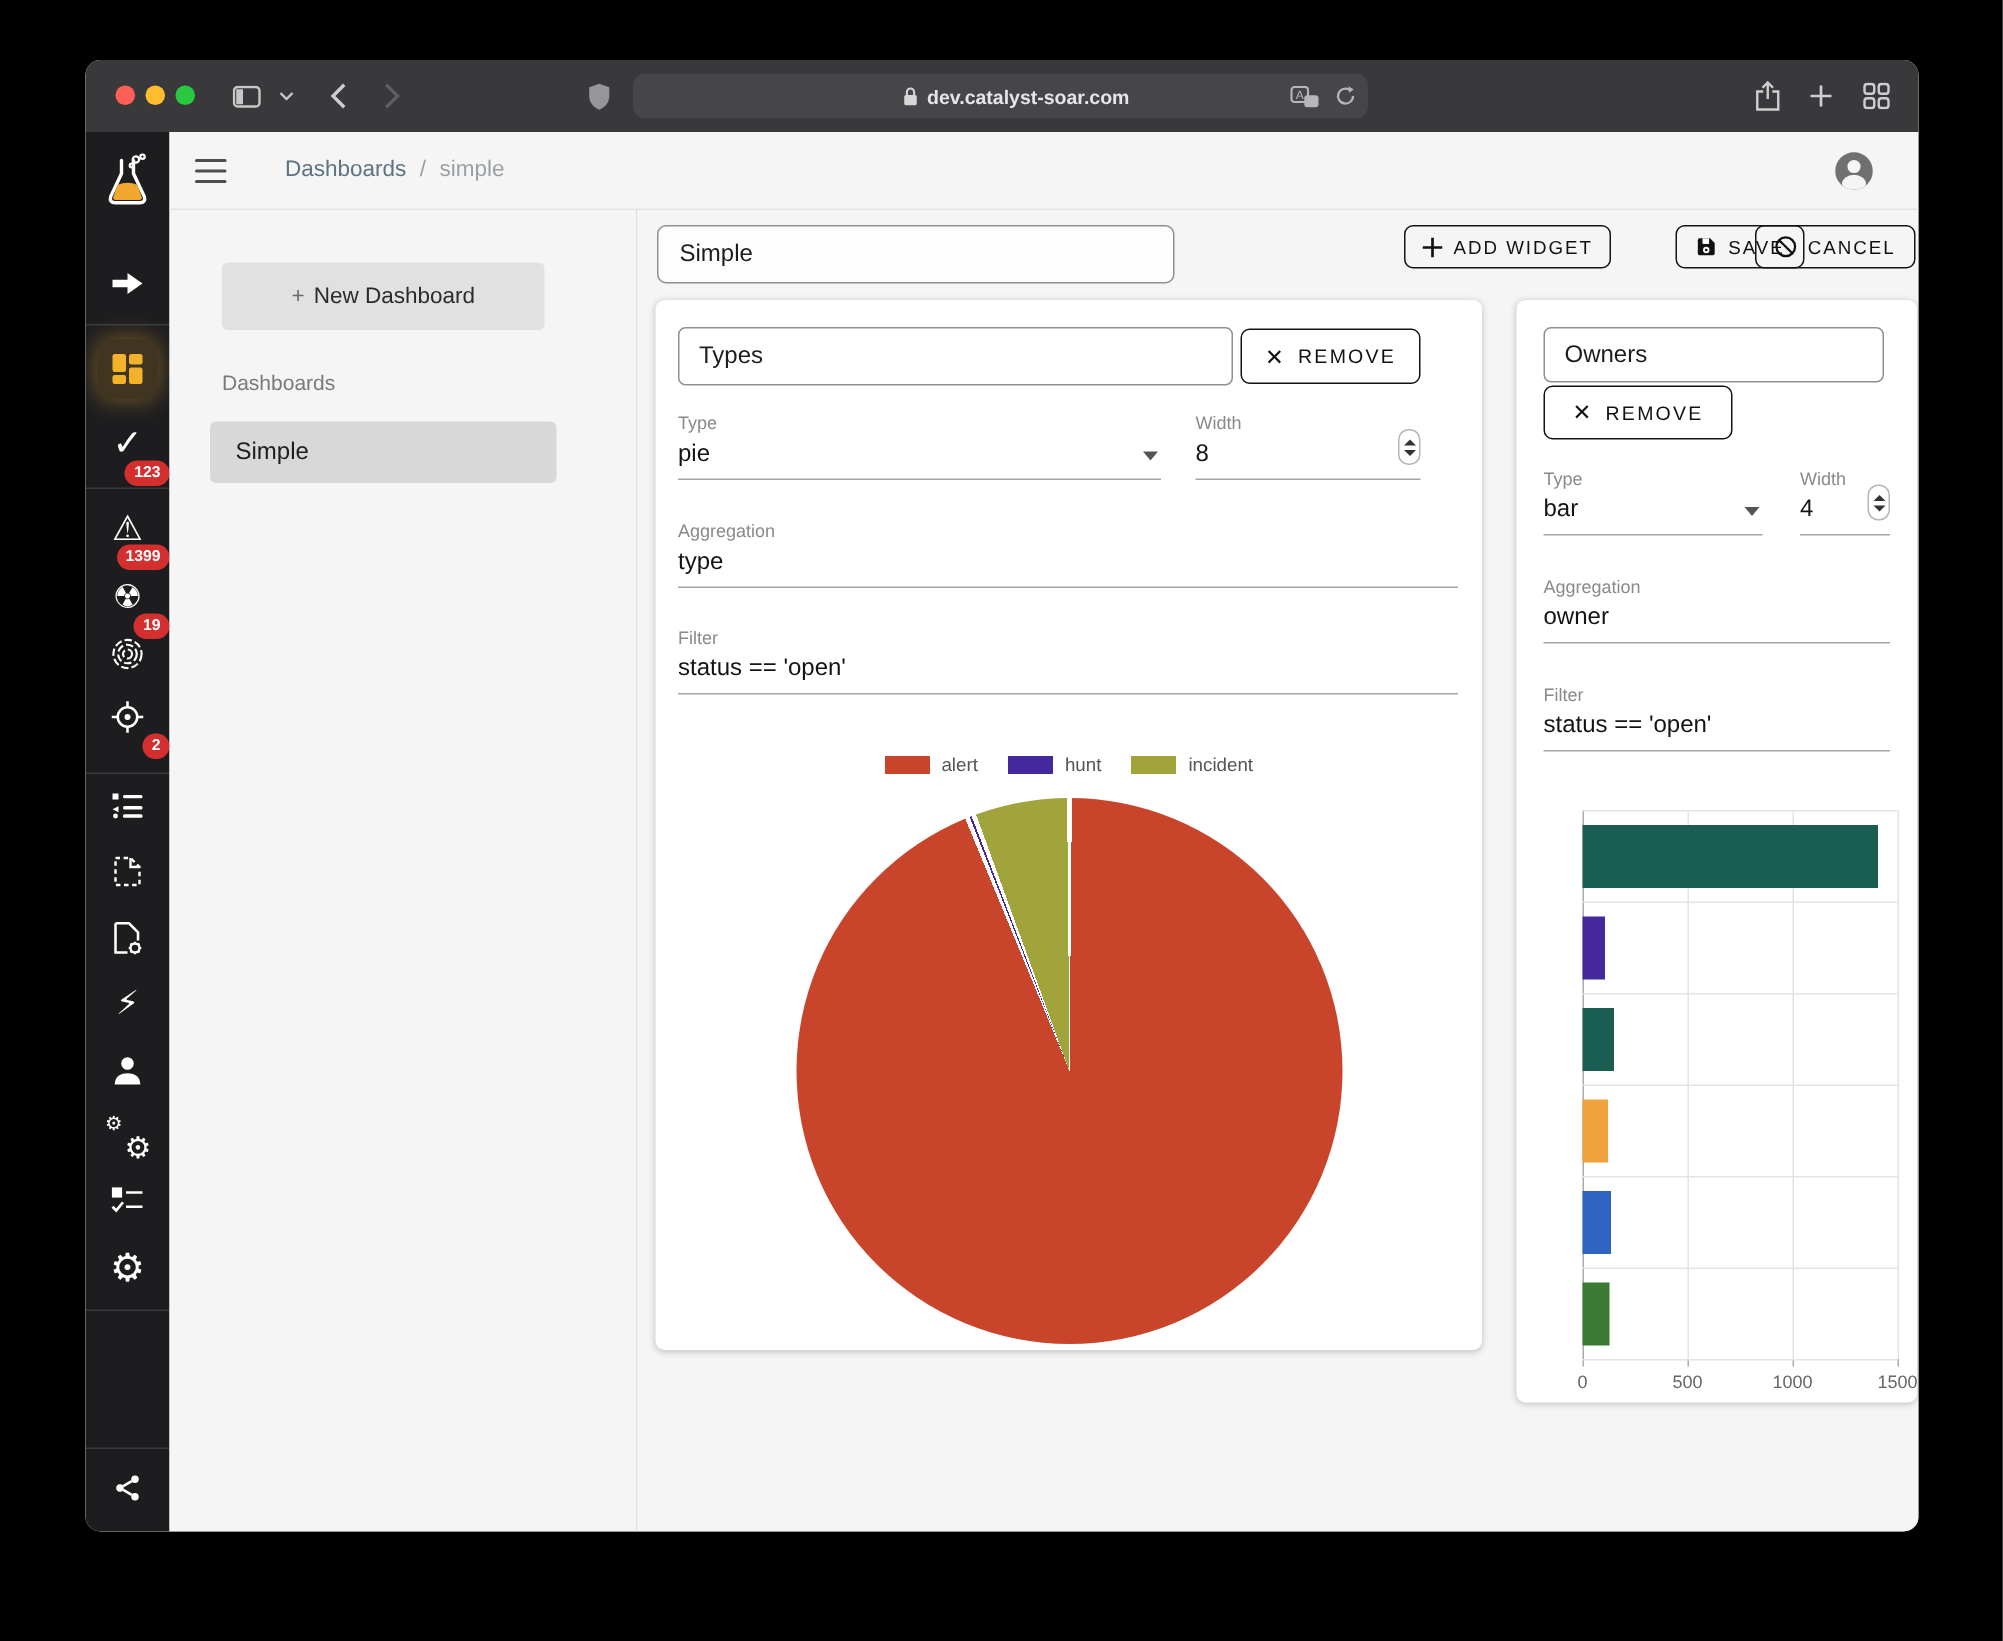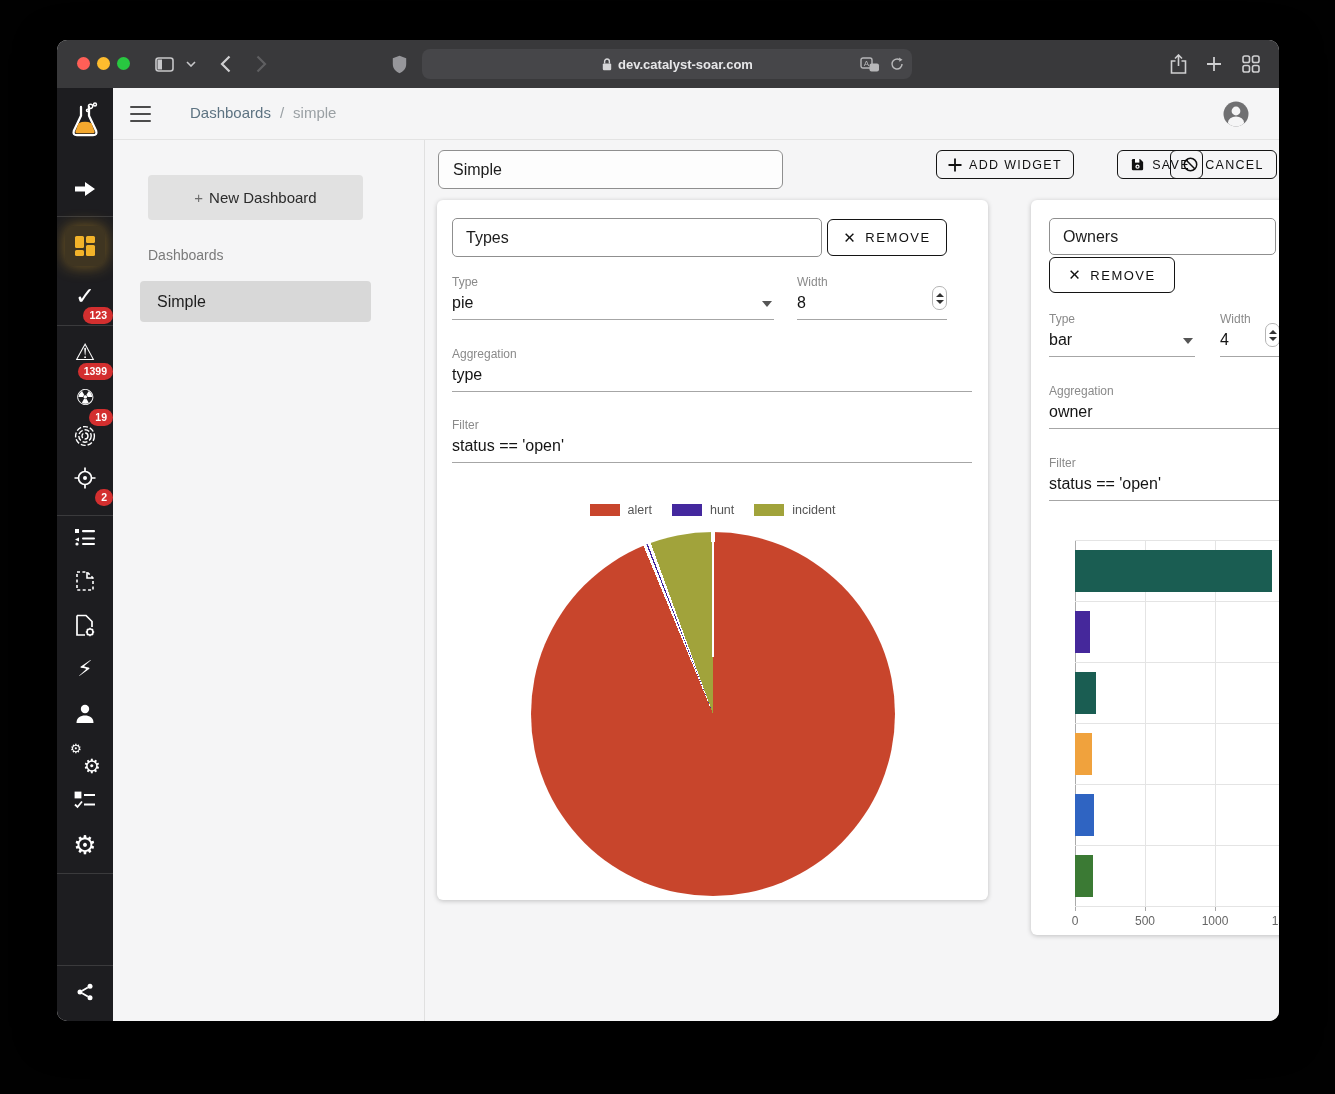--- a/index.html
+++ b/index.html
@@ -40,21 +40,21 @@
 
   #main { position:relative; flex:1; background:#f5f5f6; }
   #dash-name { position:absolute; left:13px; top:10px; width:345px; height:39px; border:1px solid #8f8f8f; border-radius:6px; background:#fdfdfd; padding:0 14px; font-size:16px; color:#1c1c1c; font-family:inherit; }
   .topbtn { position:absolute; top:10px; height:29px; border:1.5px solid #141414; border-radius:6px; background:transparent; display:flex; align-items:center; justify-content:center; gap:7px; font-size:12.5px; letter-spacing:1.3px; color:#111; cursor:pointer; font-family:inherit; }
   #btn-add { left:511px; width:138px; }
   #btn-save { left:692px; width:86px; }
   #btn-cancel { left:745px; width:107px; }
 
   .card { position:absolute; background:#fff; border-radius:6px; box-shadow:0 1px 5px rgba(0,0,0,.22); }
   #card1 { left:12px; top:60px; width:551px; height:700px; }
-  #card2 { left:606px; top:60px; width:267px; height:735px; }
+  #card2 { left:586px; top:60px; width:267px; height:735px; }
 
   .w-title { position:absolute; border:1px solid #8f8f8f; border-radius:5px; background:#fff; padding:0 13px; font-size:16px; color:#1c1c1c; font-family:inherit; }
   .rm-btn { position:absolute; border:1.5px solid #141414; border-radius:6px; background:#fff; display:flex; align-items:center; justify-content:center; gap:8px; font-size:13px; letter-spacing:1.5px; color:#111; cursor:pointer; font-family:inherit; }
   .rm-x { font-size:15px; }
 
   .field { position:absolute; }
   .f-label { font-size:12px; color:#8a8a8a; }
   .f-value { font-size:16px; color:#141414; margin-top:5px; padding-bottom:7px; border-bottom:1px solid #a6a6a6; position:relative; background:transparent; width:100%; font-family:inherit; border-top:none; border-left:none; border-right:none; }
   .caret { position:absolute; right:2px; bottom:13px; width:0; height:0; border-left:5px solid transparent; border-right:5px solid transparent; border-top:6px solid #555; }
   .stepper { position:absolute; right:0; bottom:10px; width:15px; height:24px; border:1px solid #b5b5b5; border-radius:7px; display:flex; flex-direction:column; align-items:center; justify-content:center; gap:3px; cursor:pointer; }

